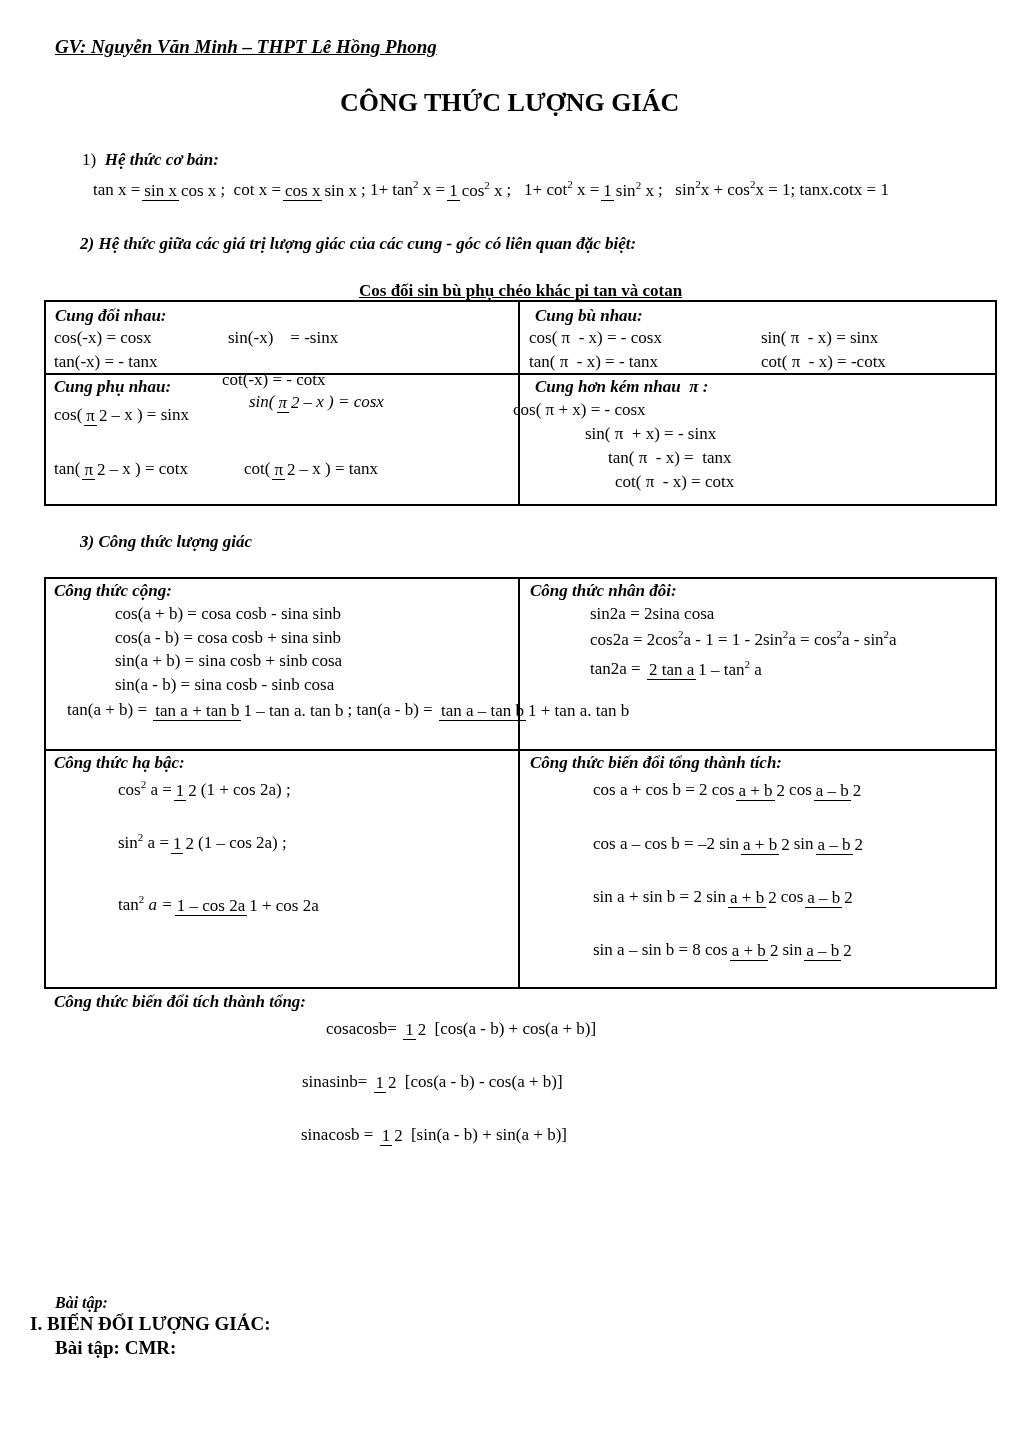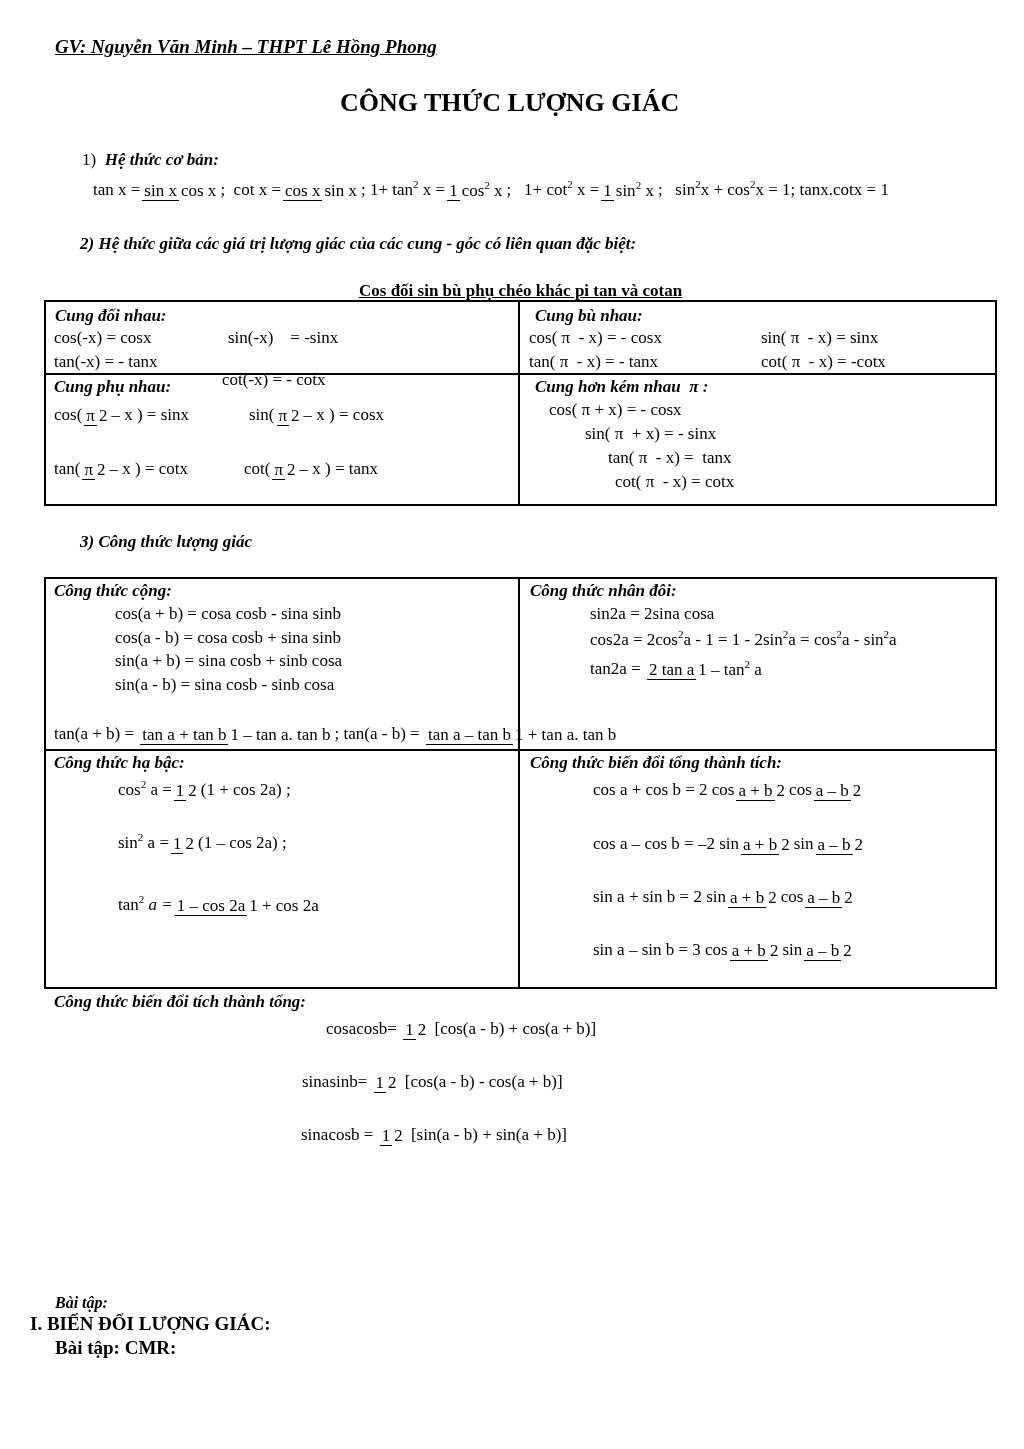--- a/index.html
+++ b/index.html
@@ -73,21 +73,21 @@
 </div>
 
 <div>
   <div class="line cell-title" style="left:54px;top:376px;">Cung phụ nhau:</div>
   <div class="line" style="left:54px;top:405px;line-height:20px;">
     <span>cos(</span><span class="frac">
         <span class="num" style="border-bottom:1px solid #000">π</span>
         <span class="den">2</span>
       </span><span>– x ) = sinx</span>
   </div>
-  <div class="line" style="left:249px;top:405px;line-height:20px;">
+  <div class="line" style="left:249px;top:392px;line-height:20px;font-style:italic;">
     <span>sin(</span><span class="frac">
         <span class="num">π</span>
         <span class="den">2</span>
       </span><span>– x ) = cosx</span>
   </div>
   <div class="line" style="left:54px;top:459px;line-height:20px;">
     <span>tan(</span><span class="frac">
         <span class="num">π</span>
         <span class="den">2</span>
       </span><span>– x ) = cotx</span>
@@ -95,39 +95,39 @@
   <div class="line" style="left:244px;top:459px;line-height:20px;">
     <span>cot(</span><span class="frac">
         <span class="num">π</span>
         <span class="den">2</span>
       </span><span>– x ) = tanx</span>
   </div>
 </div>
 
 <div>
   <div class="line cell-title" style="left:535px;top:376px;white-space:pre;">Cung hơn kém nhau  π :</div>
-  <div class="line" style="left:549px;top:399px;white-space:pre;">cos( π + x) = - cosx</div>
+  <div class="line" style="left:513px;top:399px;white-space:pre;">cos( π + x) = - cosx</div>
   <div class="line" style="left:585px;top:423px;white-space:pre;">sin( π  + x) = - sinx</div>
   <div class="line" style="left:588px;top:447px;white-space:pre;margin-left:20px;">tan( π  - x) =  tanx</div>
   <div class="line" style="left:615px;top:471px;white-space:pre;">cot( π  - x) = cotx</div>
 </div>
 
 <div class="abs bi" style="left:80px;top:532px;">3) Công thức lượng giác</div>
 
 <div class="tbl" style="left:44px;top:577px;width:953px;height:412px;"></div>
 <div class="vline" style="left:518px;top:577px;height:412px;"></div>
 <div class="hline" style="left:44px;top:749px;width:953px;"></div>
 
 <div>
   <div class="line cell-title" style="left:54px;top:580px;">Công thức cộng:</div>
   <div class="line" style="left:115px;top:603px;">cos(a + b) = cosa cosb - sina sinb</div>
   <div class="line" style="left:115px;top:627px;">cos(a - b) = cosa cosb + sina sinb</div>
   <div class="line" style="left:115px;top:650px;text-align:right;">sin(a + b) = sina cosb + sinb cosa</div>
   <div class="line" style="left:115px;top:674px;">sin(a - b) = sina cosb - sinb cosa</div>
-  <div class="line" style="left:54px;top:699px;line-height:22px;margin-top:24px;">
+  <div class="line" style="left:67px;top:699px;line-height:22px;">
     <span>tan(a + b) =</span>
     <span class="frac">
         <span class="num">tan a + tan b</span>
         <span class="den">1 – tan a. tan b</span>
       </span><span>; tan(a - b) =</span>
     <span class="frac">
         <span class="num">tan a – tan b</span>
         <span class="den">1 + tan a. tan b</span>
       </span>
   </div>
@@ -193,21 +193,21 @@
   <div class="line" style="left:593px;top:886px;line-height:21px;">
     <span>sin a + sin b = 2 sin</span><span class="frac">
         <span class="num">a + b</span>
         <span class="den">2</span>
       </span><span>cos</span><span class="frac">
         <span class="num">a – b</span>
         <span class="den">2</span>
       </span>
   </div>
   <div class="line" style="left:593px;top:939px;line-height:21px;">
-    <span>sin a – sin b = 3 cos</span><span class="frac">
+    <span>sin a – sin b = 8 cos</span><span class="frac">
         <span class="num">a + b</span>
         <span class="den">2</span>
       </span><span>sin</span><span class="frac">
         <span class="num">a – b</span>
         <span class="den">2</span>
       </span>
   </div>
 </div>
 
 <div>

